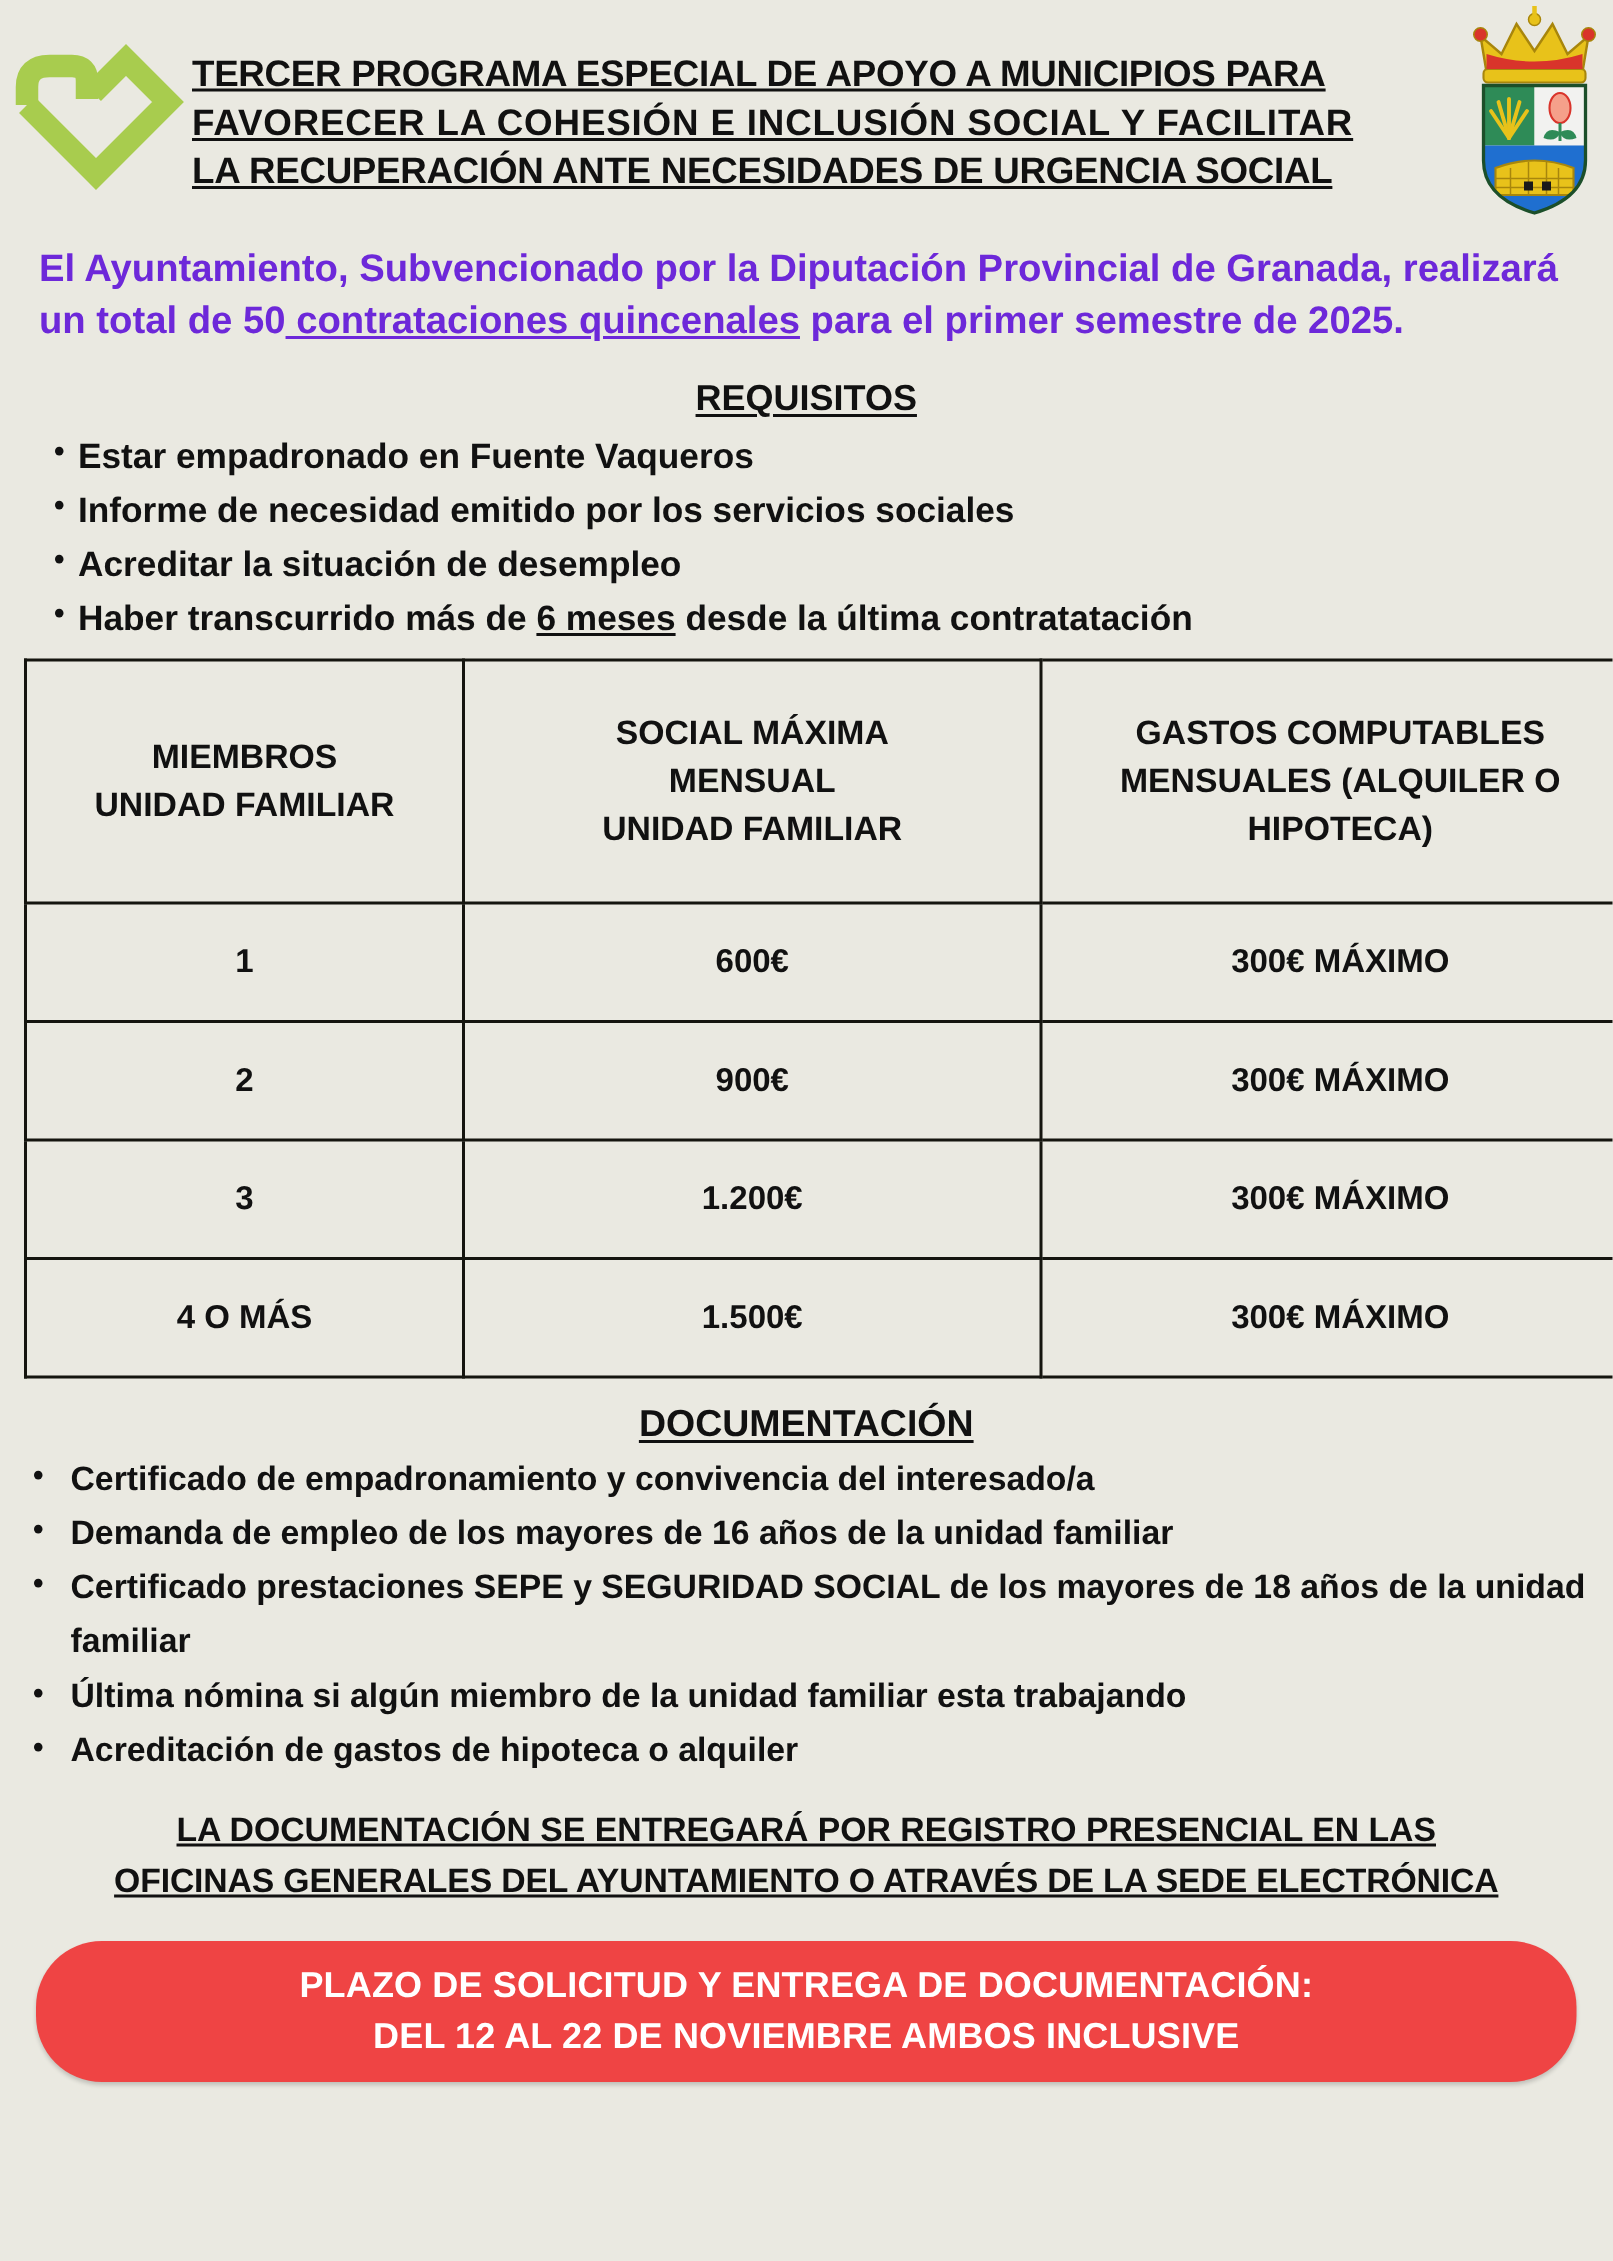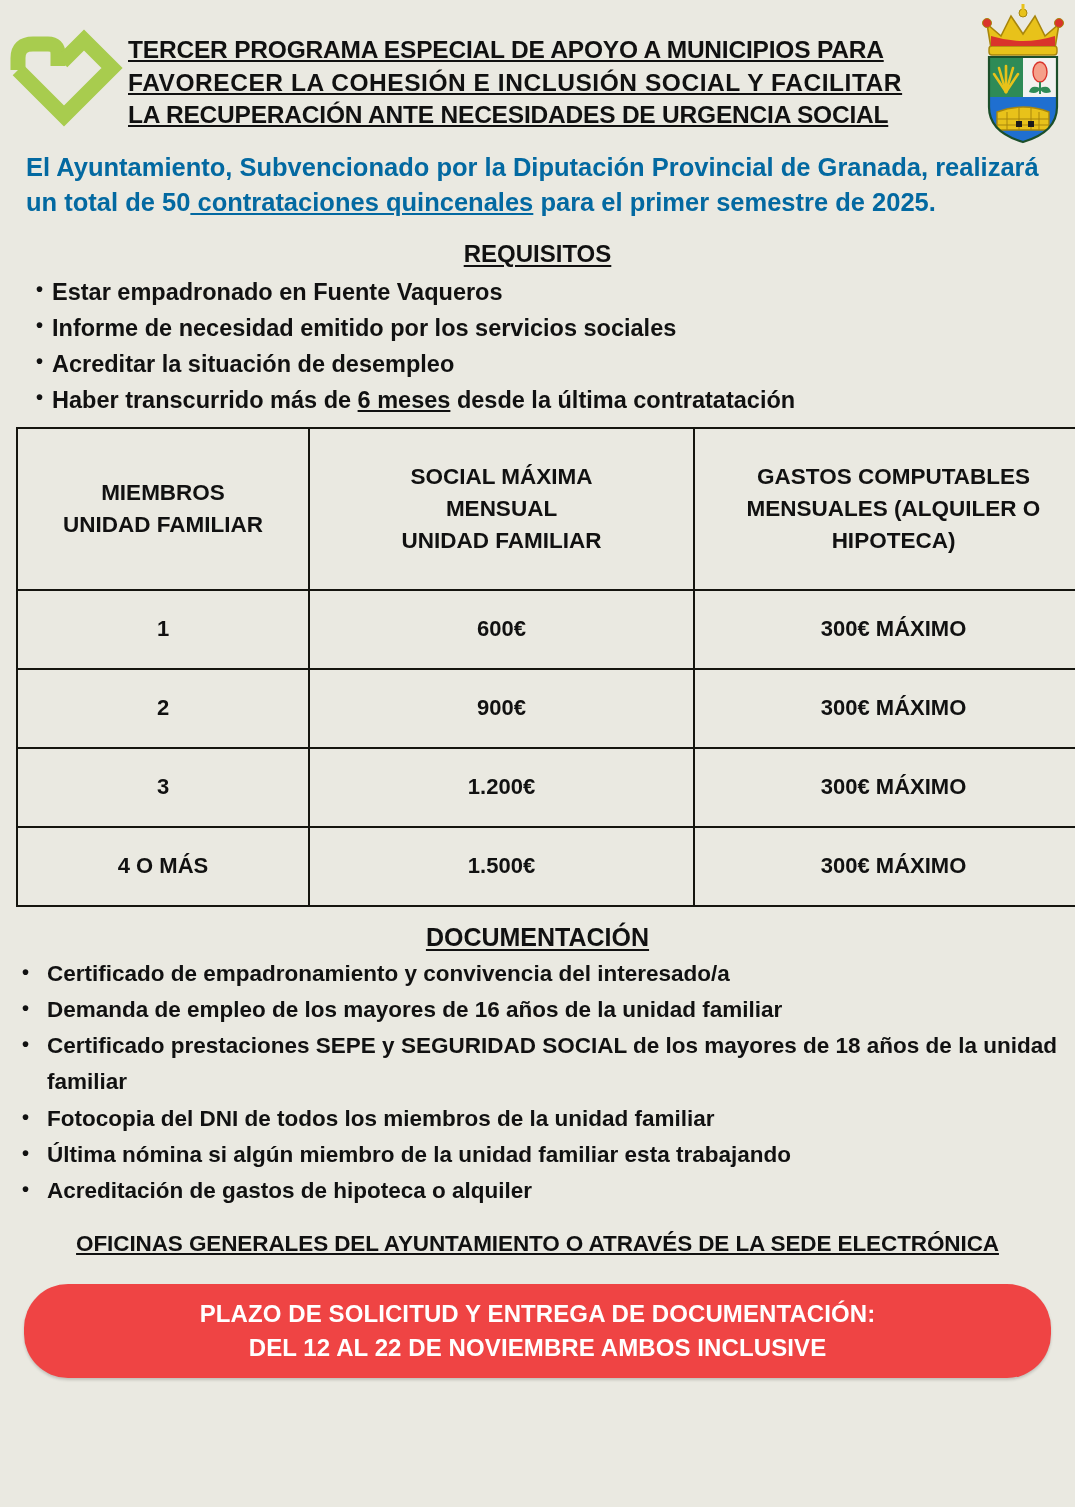--- a/index.html
+++ b/index.html
@@ -51,25 +51,25 @@
     text-underline-offset: 2px;
     white-space: nowrap;
     color: #111;
   }
   .title-line.spread {
     letter-spacing: 0.55px;
   }
 
   
   .intro {
-    margin: 2px 26px 0 26px;
+    margin: 14px 26px 0 26px;
     font-size: 25.5px;
     font-weight: bold;
     line-height: 1.37;
-    color: #0369a1;
+    color: #6d28d9;
   }
   .intro u { text-decoration: underline; text-underline-offset: 2px; }
 
   
   .section-heading {
     text-align: center;
     font-size: 24px;
     font-weight: bold;
     text-decoration: underline;
     text-underline-offset: 3px;
@@ -325,25 +325,25 @@
       <td>300€ MÁXIMO</td>
     </tr>
   </tbody>
 </table>
 
 <div class="section-heading doc">DOCUMENTACIÓN</div>
 <ul class="doc-list">
   <li>Certificado de empadronamiento y convivencia del interesado/a</li>
   <li>Demanda de empleo de los mayores de 16 años de la unidad familiar</li>
   <li>Certificado prestaciones SEPE y SEGURIDAD SOCIAL de los mayores de 18 años de la unidad familiar</li>
-  <li>Fotocopia del DNI de todos los miembros de la unidad familiar</li>
   <li>Última nómina si algún miembro de la unidad familiar esta trabajando</li>
   <li>Acreditación de gastos de hipoteca o alquiler</li>
 </ul>
 
 <div class="delivery-note">
+  <div class="dn-line">LA DOCUMENTACIÓN SE ENTREGARÁ POR REGISTRO PRESENCIAL EN LAS</div>
   <div class="dn-line wide">OFICINAS GENERALES DEL AYUNTAMIENTO  O ATRAVÉS DE LA SEDE ELECTRÓNICA</div>
 </div>
 
 <div class="deadline-banner">
   <div class="bl">PLAZO DE SOLICITUD Y ENTREGA DE DOCUMENTACIÓN:</div>
   <div class="bl">DEL 12 AL 22 DE NOVIEMBRE AMBOS INCLUSIVE</div>
 </div>
 
 </body></html>

